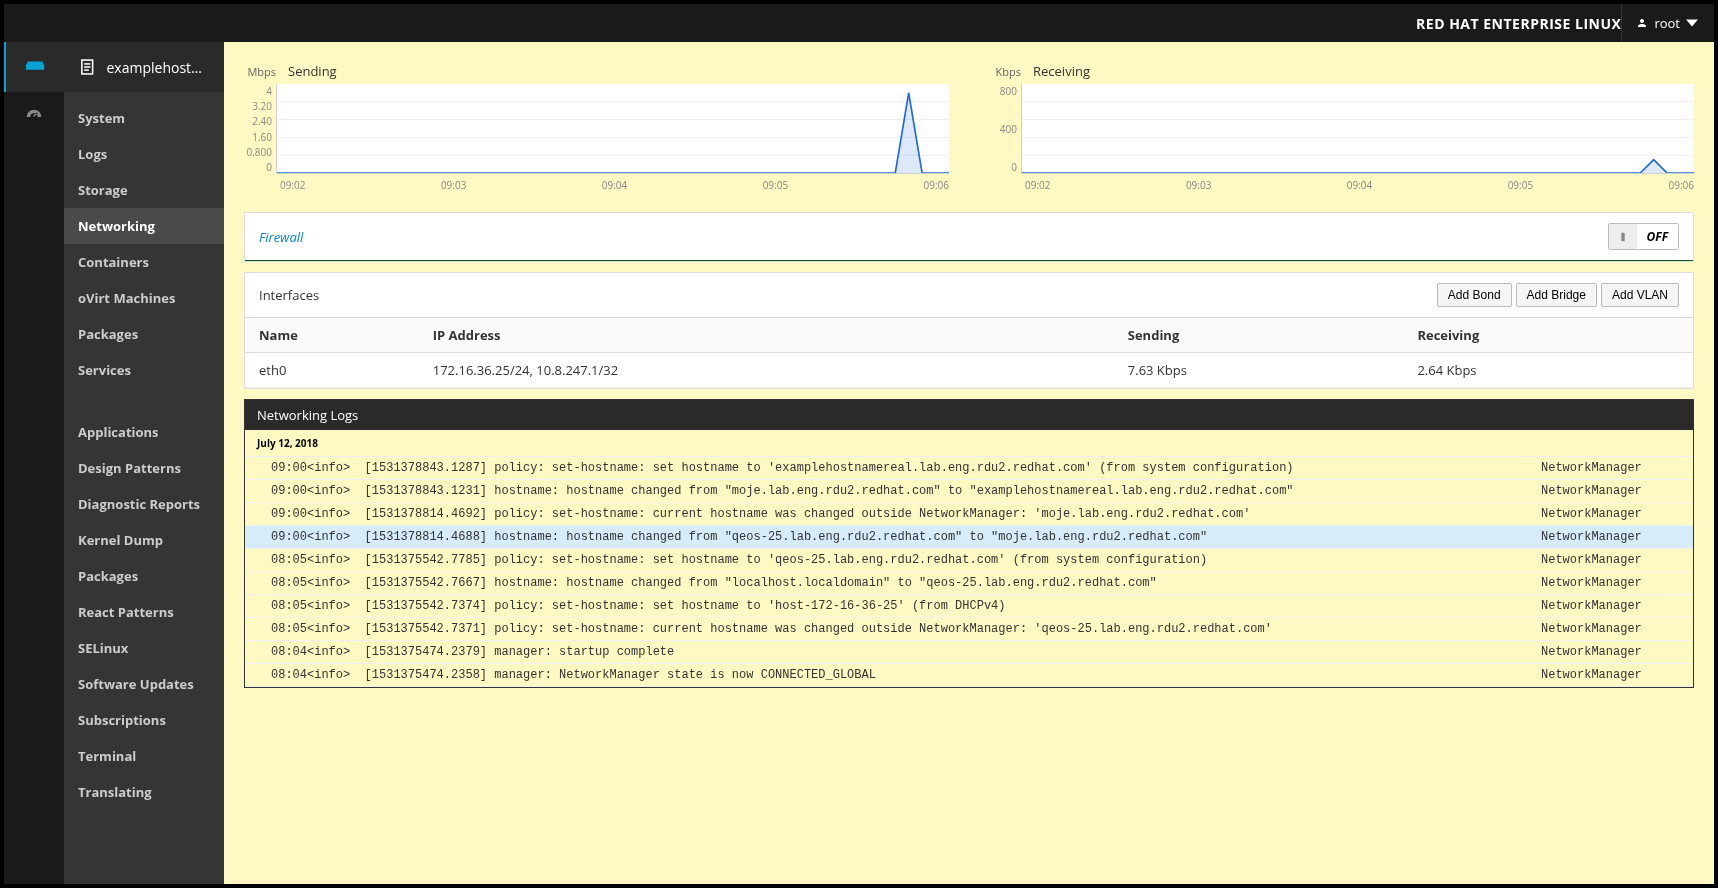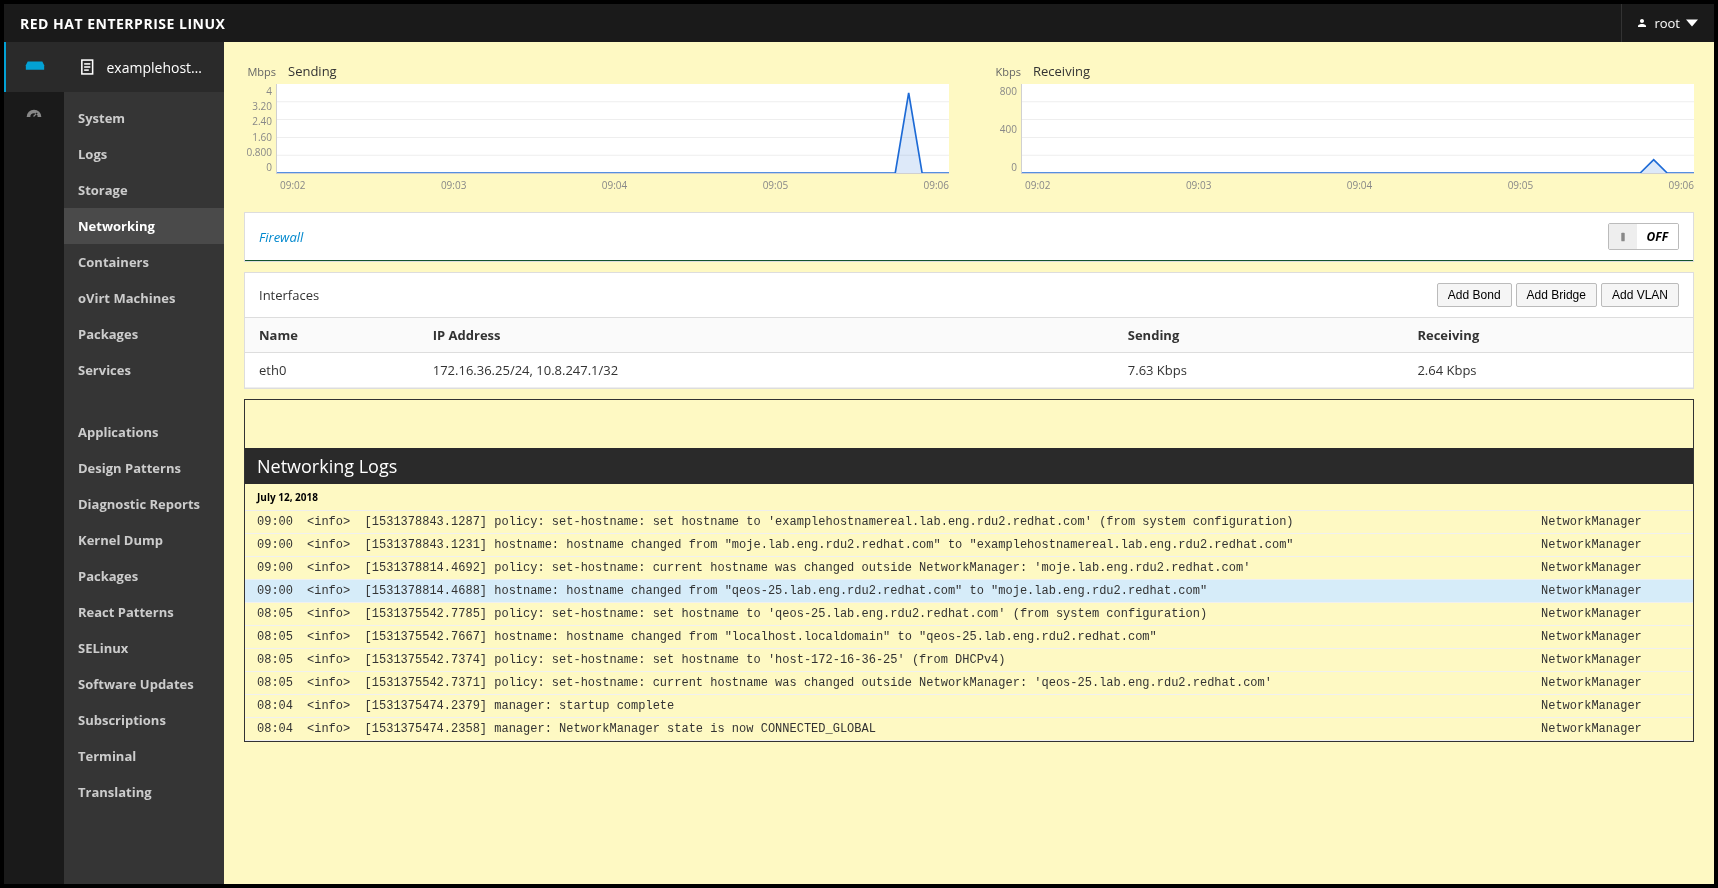--- a/index.html
+++ b/index.html
@@ -1,20 +1,20 @@
 <!DOCTYPE html>
 <html><head>
 <meta charset="utf-8">
 <style>
 * { margin: 0; padding: 0; box-sizing: border-box; }
 body { font-family: "Open Sans", "Helvetica Neue", Arial, sans-serif; font-size: 13px; background: #fff; }
 .container { width: 1718px; height: 888px; background: #000; padding: 4px; display: flex; flex-direction: column; }
 
 
-.topbar { height: 38px; background: #1a1a1a; display: flex; align-items: center; justify-content: space-between; padding: 0 16px; }
+.topbar { height: 38px; background: #1a1a1a; display: flex; align-items: center; justify-content: flex-end; padding: 0 16px; }
 .brand { color: #fff; font-weight: bold; font-size: 14px; letter-spacing: 0.5px; }
 .userbox { color: #fff; font-size: 13px; display: flex; align-items: center; gap: 6px; cursor: pointer; border-left: 1px solid #333; padding-left: 14px; height: 100%; }
 .userbox svg { width: 12px; height: 12px; fill: #fff; }
 .chev-down { width: 8px; height: 8px; }
 
 .shell { flex: 1; display: flex; background: #1a1a1a; }
 
 
 .rail { width: 60px; background: #1a1a1a; display: flex; flex-direction: column; }
 .rail-item { height: 50px; display: flex; align-items: center; justify-content: center; cursor: pointer; }
@@ -59,25 +59,25 @@
 .ifaces-head { padding: 10px 14px; display: flex; align-items: center; justify-content: space-between; gap: 22px; }
 .ifaces-title { font-size: 13px; color: #333; }
 .btns { display: flex; gap: 4px; }
 .btn { padding: 4px 10px; font-size: 12px; border: 1px solid #bbb; background: #f5f5f5; cursor: pointer; border-radius: 2px; }
 table.ifaces { width: 100%; border-collapse: collapse; font-size: 13px; }
 table.ifaces th { text-align: left; font-weight: bold; padding: 8px 14px; border-top: 1px solid #ddd; border-bottom: 1px solid #ddd; color: #333; background: #fafafa; }
 table.ifaces td { padding: 8px 14px; border-bottom: 1px solid #eee; color: #333; }
 
 
 .logs-panel { margin: 10px 20px 20px 20px; border: 1px solid #333; }
-.logs-head { background: #2a2a2a; color: #fff; padding: 6px 12px; font-size: 18px; margin-top: 48px; }
+.logs-head { background: #2a2a2a; color: #fff; padding: 6px 12px; font-size: 13px; }
 .logs-date { padding: 6px 12px; font-weight: bold; font-size: 10px; border-bottom: 1px solid #eee; }
 .log-row { display: flex; padding: 4px 12px; font-family: "Courier New", monospace; font-size: 12px; border-bottom: 1px solid #f0f0f0; cursor: pointer; }
 .log-row.highlight { background: #d6ecf9; }
-.log-time { width: 50px; color: #333; }
+.log-time { width: 50px; color: #333; text-align: right; }
 .log-msg { flex: 1; color: #333; white-space: pre; overflow: hidden; }
 .log-src { width: 140px; text-align: left; color: #333; }
 </style>
 </head>
 <body>
 
 <div class="container">
   <div class="topbar">
     <div class="brand">RED HAT ENTERPRISE LINUX</div>
     <div class="userbox">

